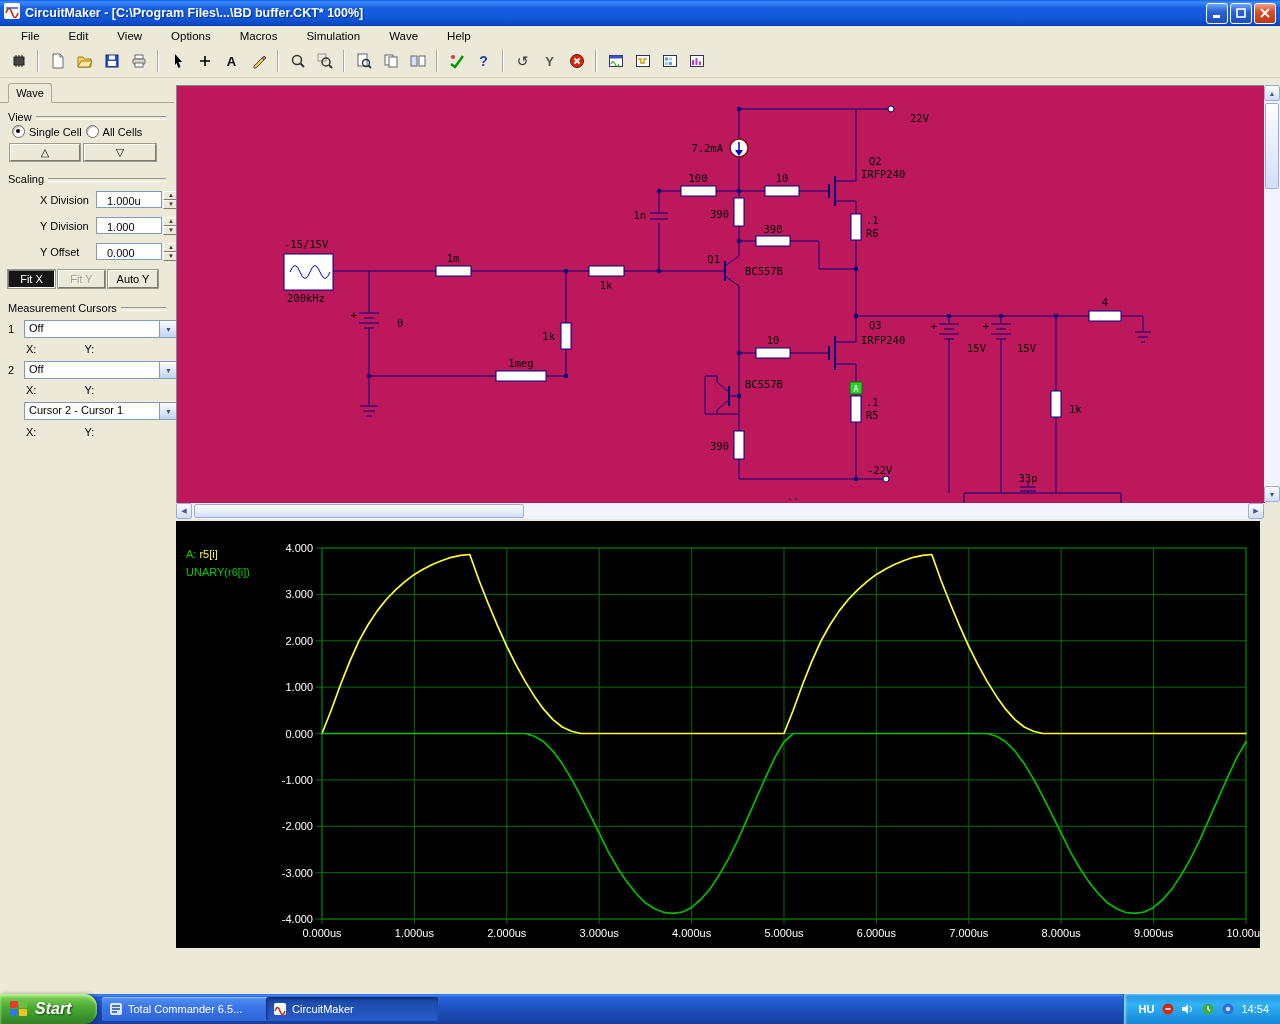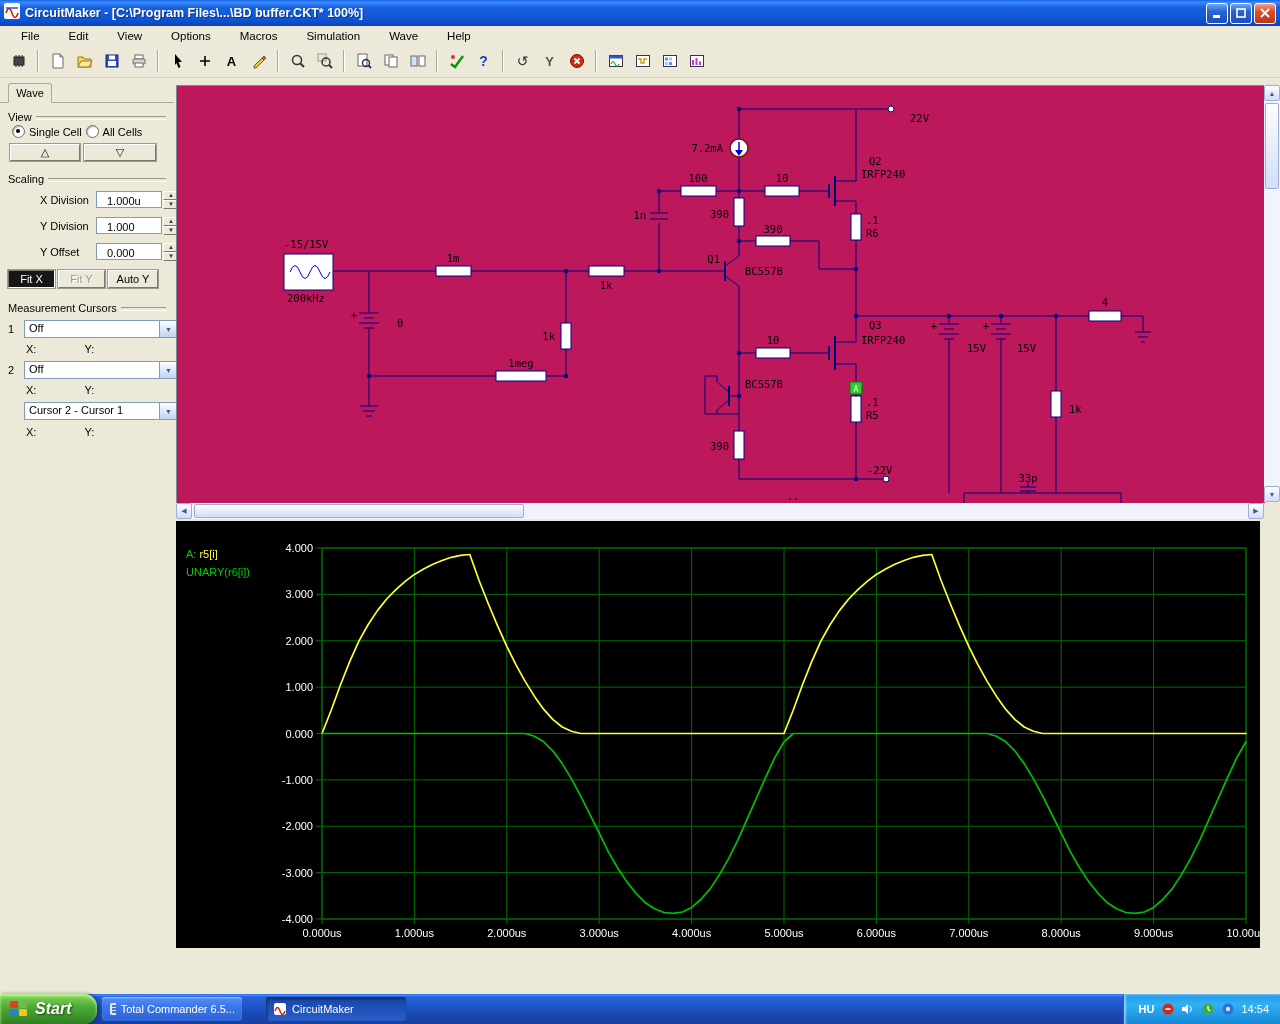--- a/index.html
+++ b/index.html
@@ -80,21 +80,21 @@
     border-right:1px solid #827f76;border-bottom:1px solid #827f76;transform:skewX(30deg);}
 
   
   .taskbar{position:absolute;left:0;top:994px;width:1280px;height:30px;
     background:linear-gradient(180deg,#2a64e0 0%,#4a90f5 4%,#2663dd 9%,#1c4cb8 60%,#173f9e 100%);}
   .startbtn{position:absolute;left:0;top:0;width:97px;height:30px;border-radius:0 13px 13px 0;
     background:linear-gradient(180deg,#8ad95c 0%,#4fae37 40%,#3b942b 75%,#2f7d23 100%);
     display:flex;align-items:center;gap:6px;padding-left:9px;box-sizing:border-box;color:#fff;
     font-size:16px;font-weight:bold;font-style:italic;text-shadow:1px 1px 2px #1c4a12;
     box-shadow:inset 0 2px 3px #c2f49a,2px 0 4px rgba(0,0,0,.35);}
-  .taskbtn{position:absolute;top:3px;height:24px;width:140px;border-radius:3px;
+  .taskbtn{position:absolute;top:3px;height:24px;width:172px;border-radius:3px;
     background:linear-gradient(180deg,#5792f3,#3a76e8 40%,#2e64d8);
     box-shadow:inset 0 1px 1px #9cc0fa;color:#fff;font-size:11px;
     display:flex;align-items:center;gap:5px;padding:0 7px;box-sizing:border-box;white-space:nowrap;overflow:hidden;}
   .taskbtn.active{background:linear-gradient(180deg,#1a46a2,#2254bd 60%,#2a5dc9);
     box-shadow:inset 1px 2px 3px #0f2c6c;}
   .tray{position:absolute;right:0;top:0;height:30px;display:flex;align-items:center;gap:7px;
     background:linear-gradient(180deg,#2196e6 0%,#31b1f5 35%,#1487d6 100%);
     padding:0 11px 0 15px;border-left:1px solid #1464ba;box-shadow:inset 2px 1px 2px rgba(255,255,255,.45);
     color:#fff;font-size:11px;}
   .trayicon{width:13px;height:13px;display:inline-flex;align-items:center;justify-content:center;}

